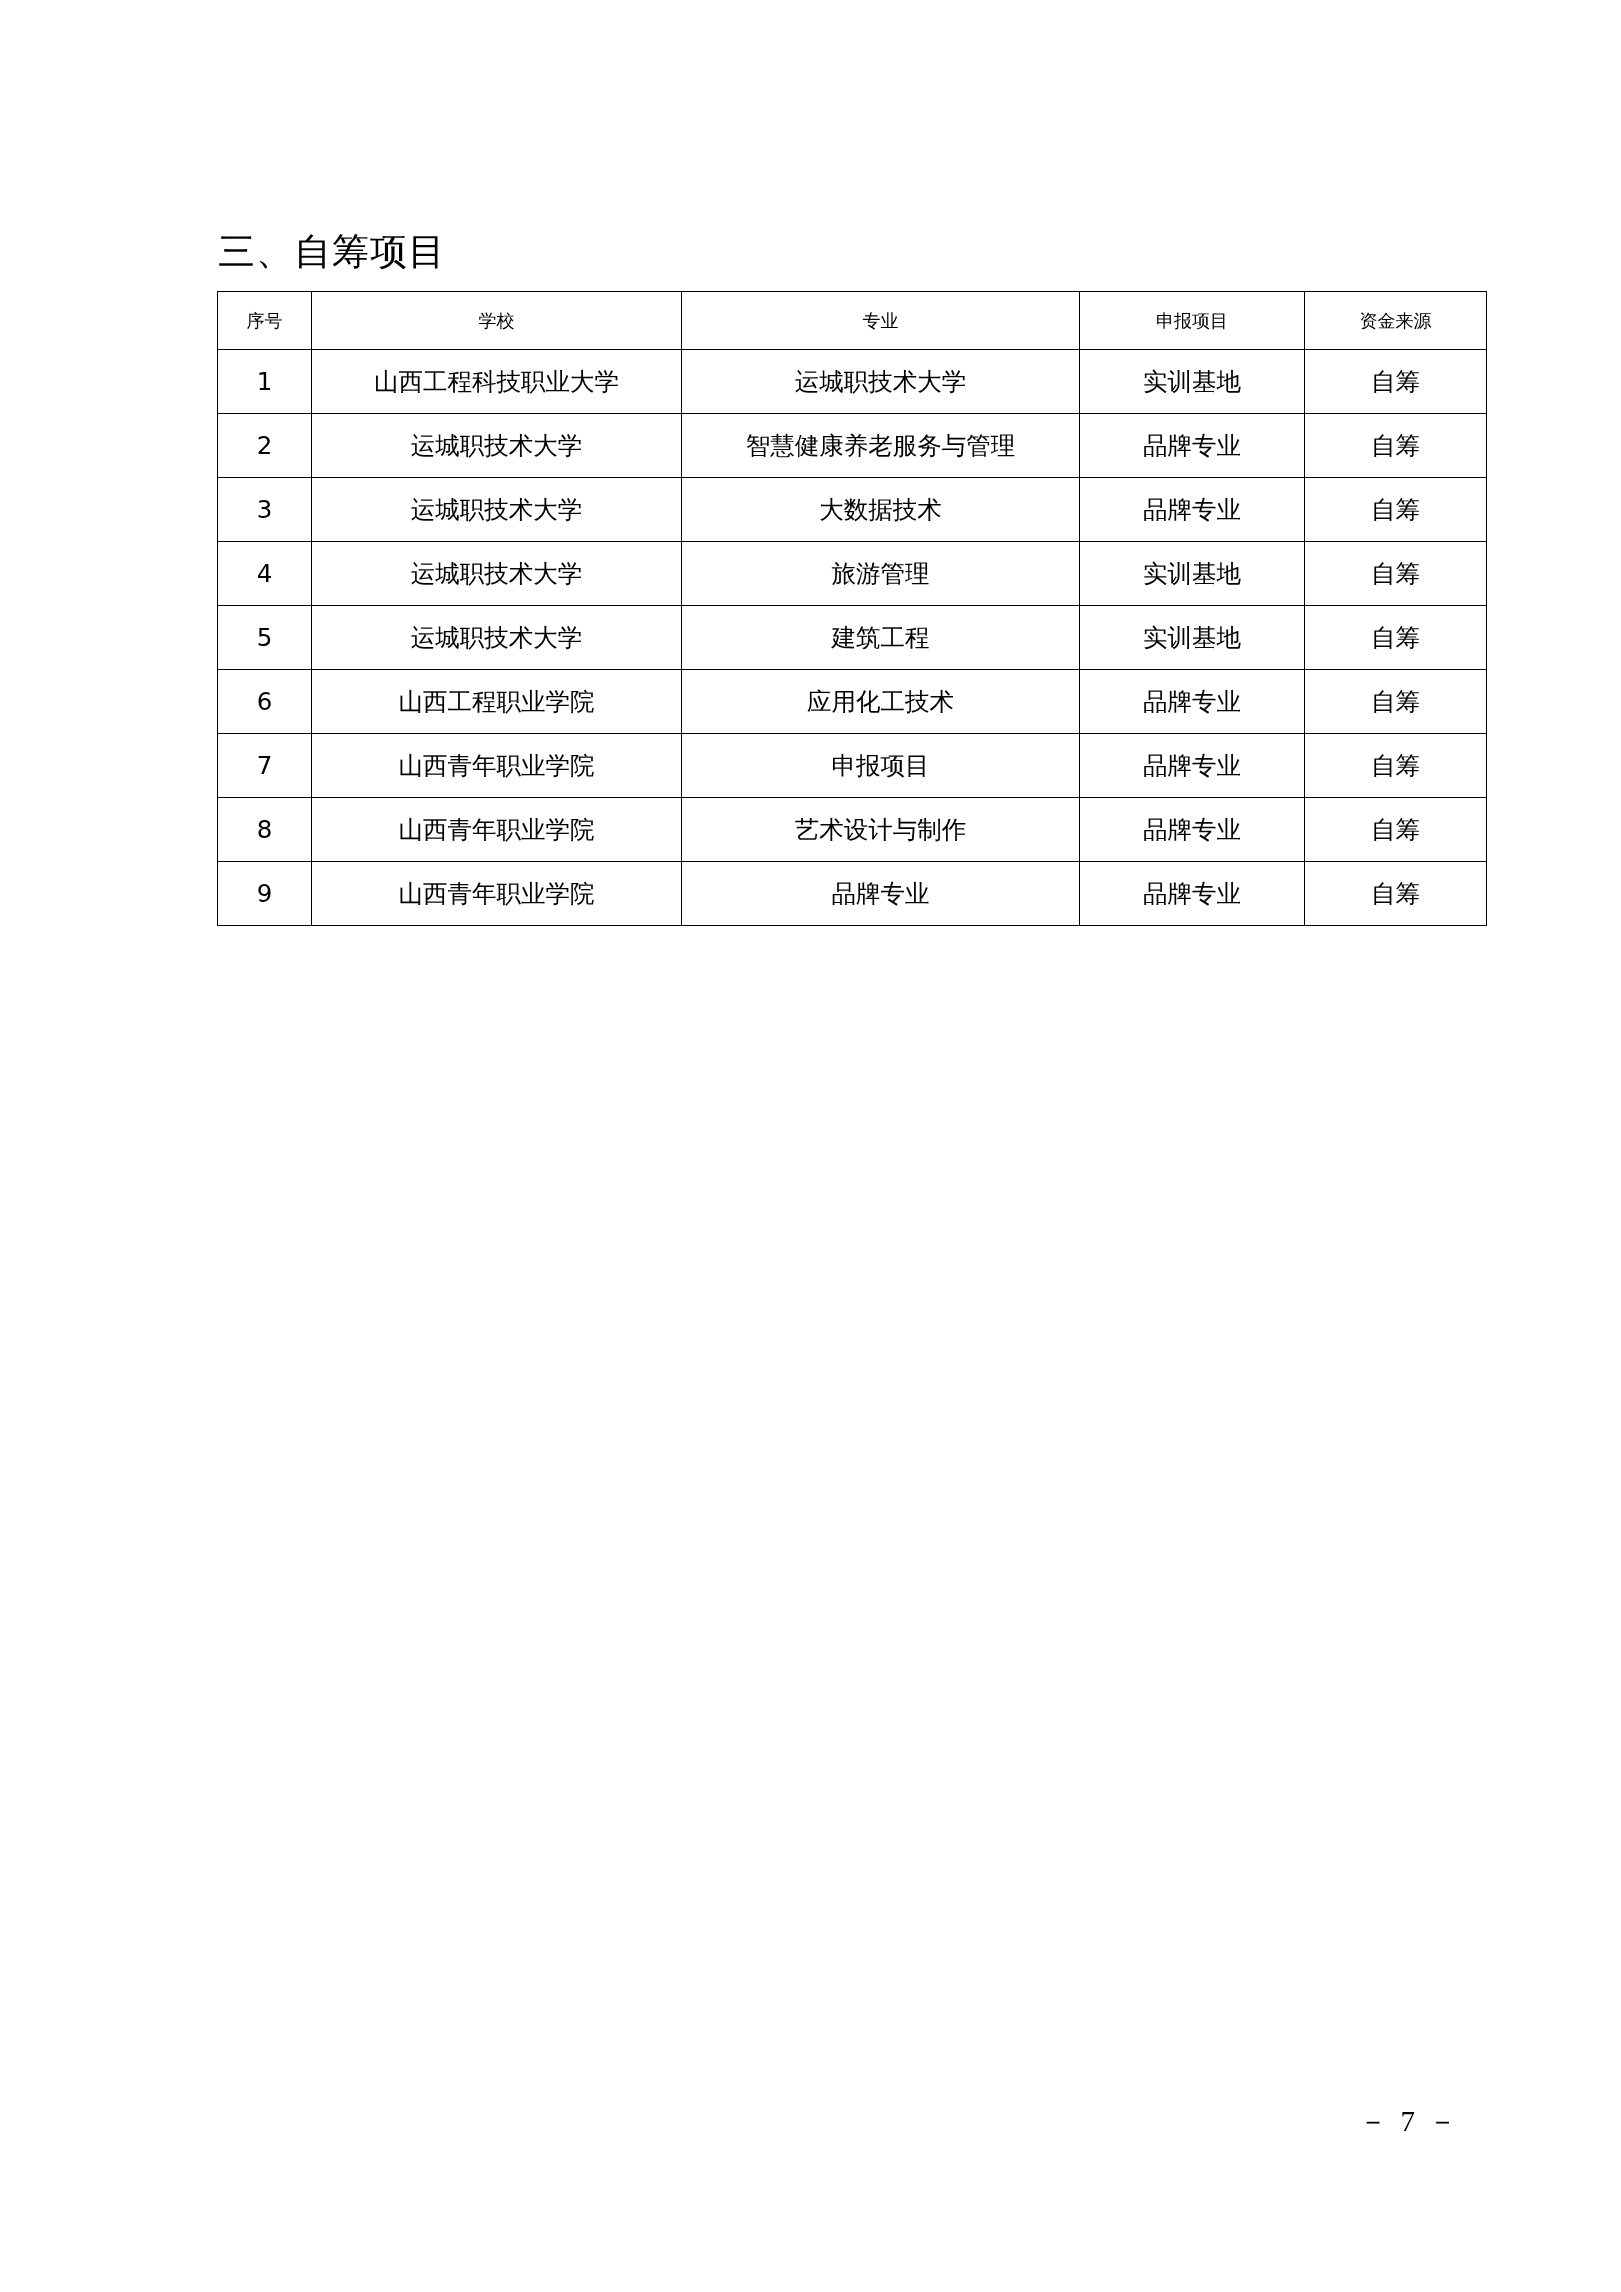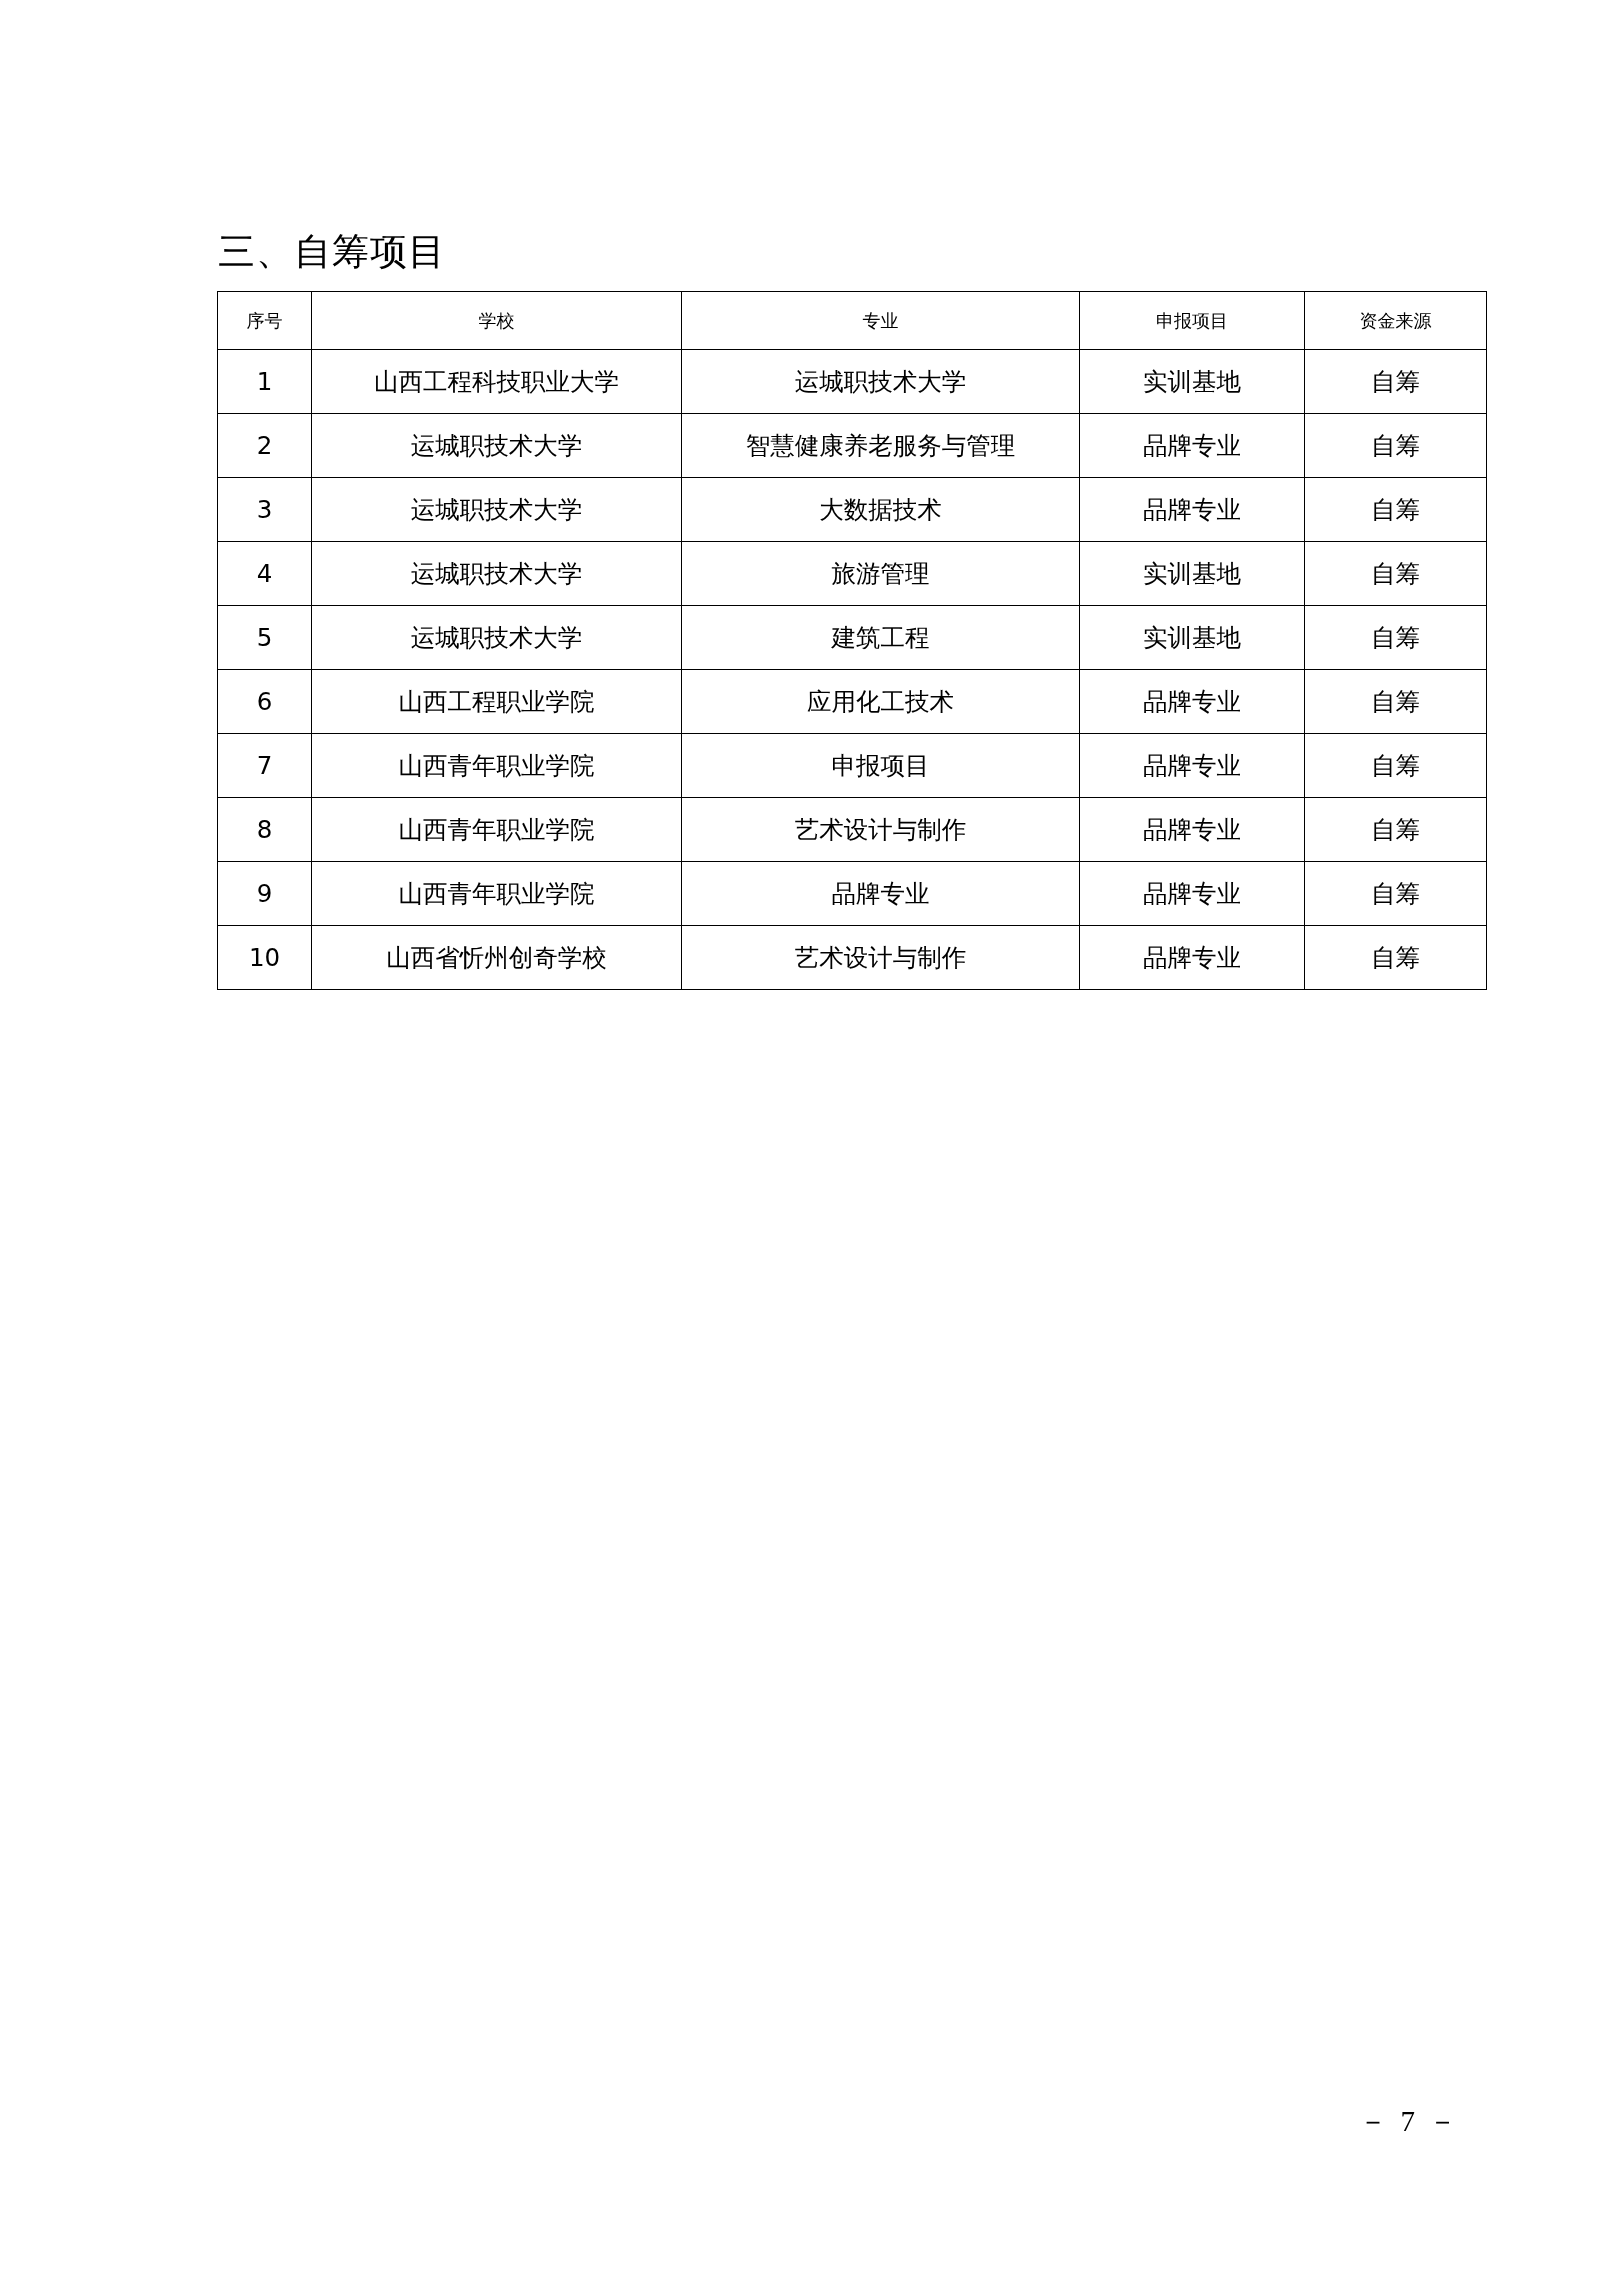--- a/index.html
+++ b/index.html
@@ -157,26 +157,19 @@
         <td>品牌专业</td>
         <td>自筹</td>
       </tr>
       <tr>
         <td class="num-cell">9</td>
         <td>山西青年职业学院</td>
         <td>品牌专业</td>
         <td>品牌专业</td>
         <td>自筹</td>
       </tr>
-      <tr>
-        <td class="num-cell">10</td>
-        <td>山西省忻州创奇学校</td>
-        <td>艺术设计与制作</td>
-        <td>品牌专业</td>
-        <td>自筹</td>
-      </tr>
     </tbody>
   </table>
 
   <div class="page-number">－ 7 －</div>
 
 </div>
 
 
 </body></html>

